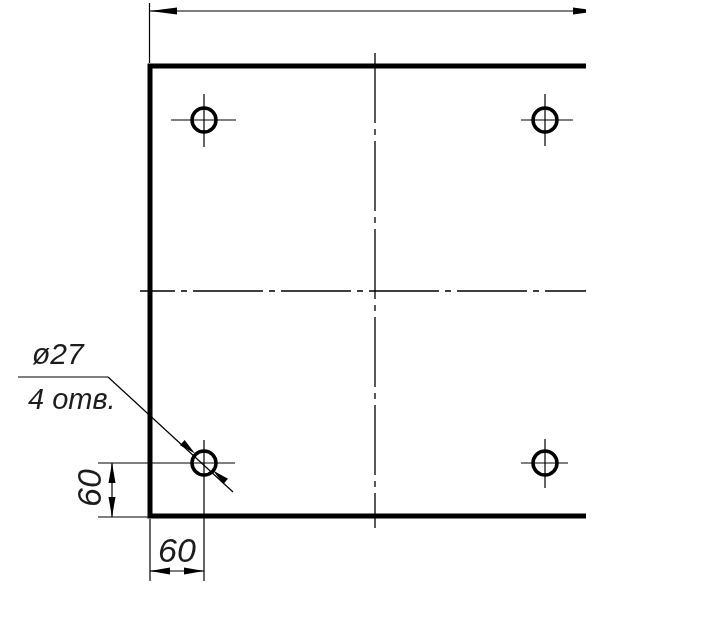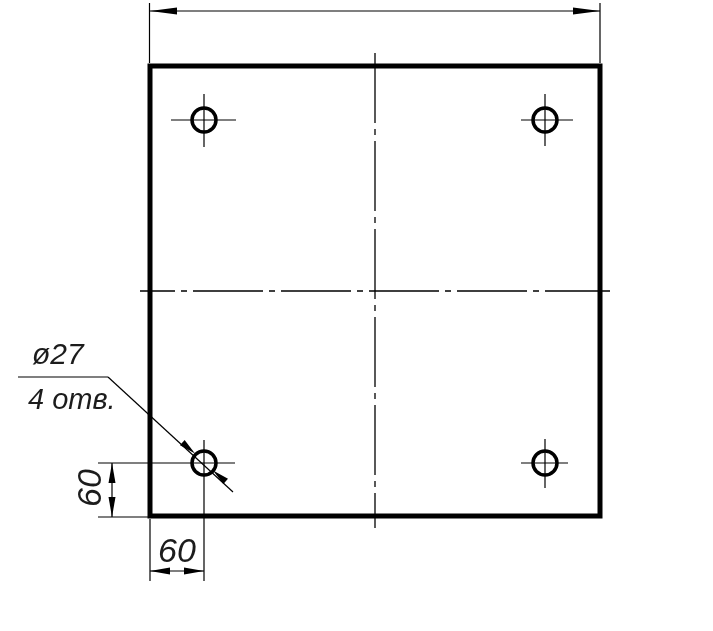--- a/index.html
+++ b/index.html
@@ -2,21 +2,20 @@
 <html><head>
 <meta charset="utf-8">
 <style>
   html,body{margin:0;padding:0;background:#ffffff;}
   .stage{
     position:relative;
     width:586px;height:631px;
     background:#ffffff;
     font-family:"Liberation Sans", sans-serif;
     overflow:hidden;
-    padding-left:40px;
   }
   svg{position:absolute;left:0;top:0;}
   .dim-text{
     font-family:"Liberation Sans", sans-serif;
     font-style:italic;
     stroke:none;
   }
 </style>
 </head>
 <body>

